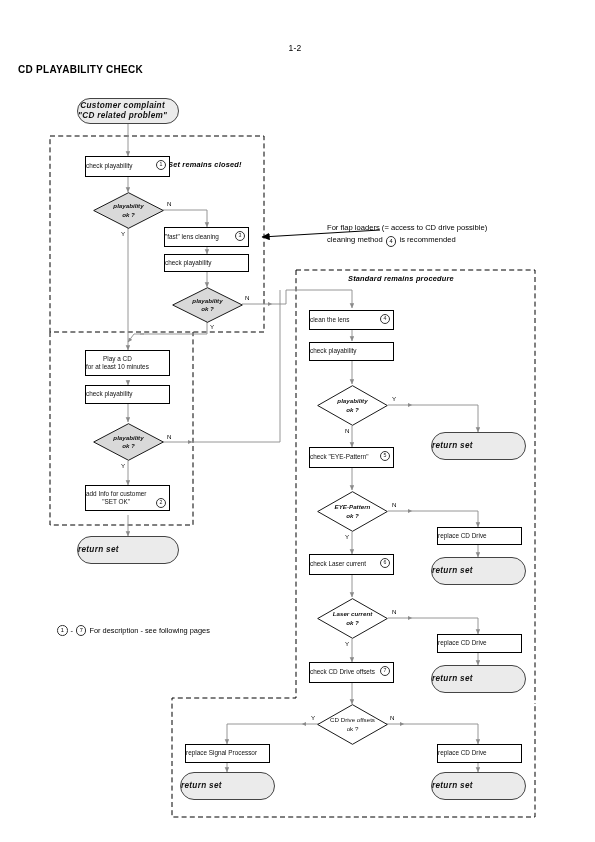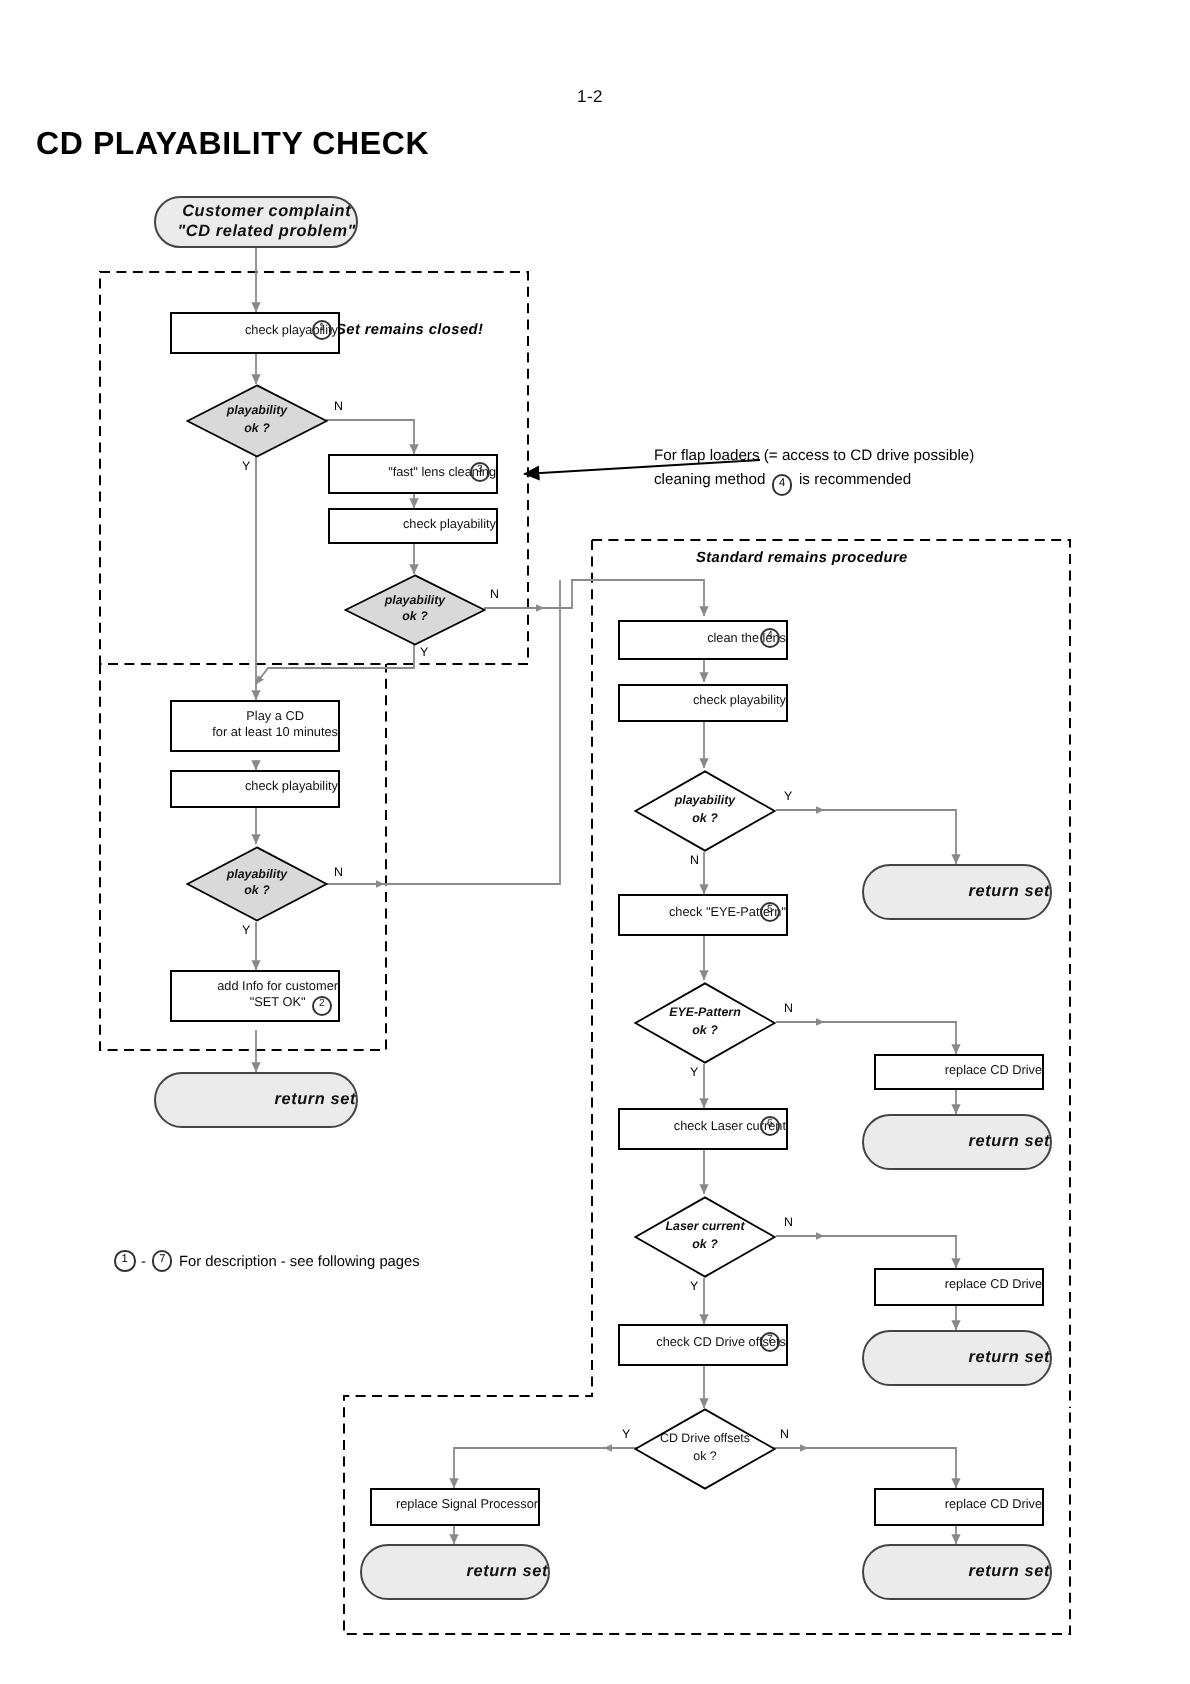--- a/index.html
+++ b/index.html
@@ -28,39 +28,39 @@
     width: 80px;
     text-align: center;
     font-size: 8.5px;
     color: #000;
     letter-spacing: 0.2px;
   }
   .page-title {
     position: absolute;
     left: 18px;
     top: 52px;
-    font-size: 16px;
+    font-size: 10px;
     font-weight: bold;
     letter-spacing: 0.3px;
   }
   
   #wires {
     position: absolute;
     left: 0; top: 0;
     width: 595px;
     height: 842px;
     pointer-events: none;
   }
   
   .node {
     position: absolute;
     box-sizing: border-box;
     display: flex;
     align-items: center;
-    justify-content: flex-end;
+    justify-content: flex-start;
     text-align: center;
     font-size: 6.4px;
     line-height: 1.28;
     color: #111;
   }
   .proc {
     border: 1px solid #000;
     background: #fff;
   }
   .term {

